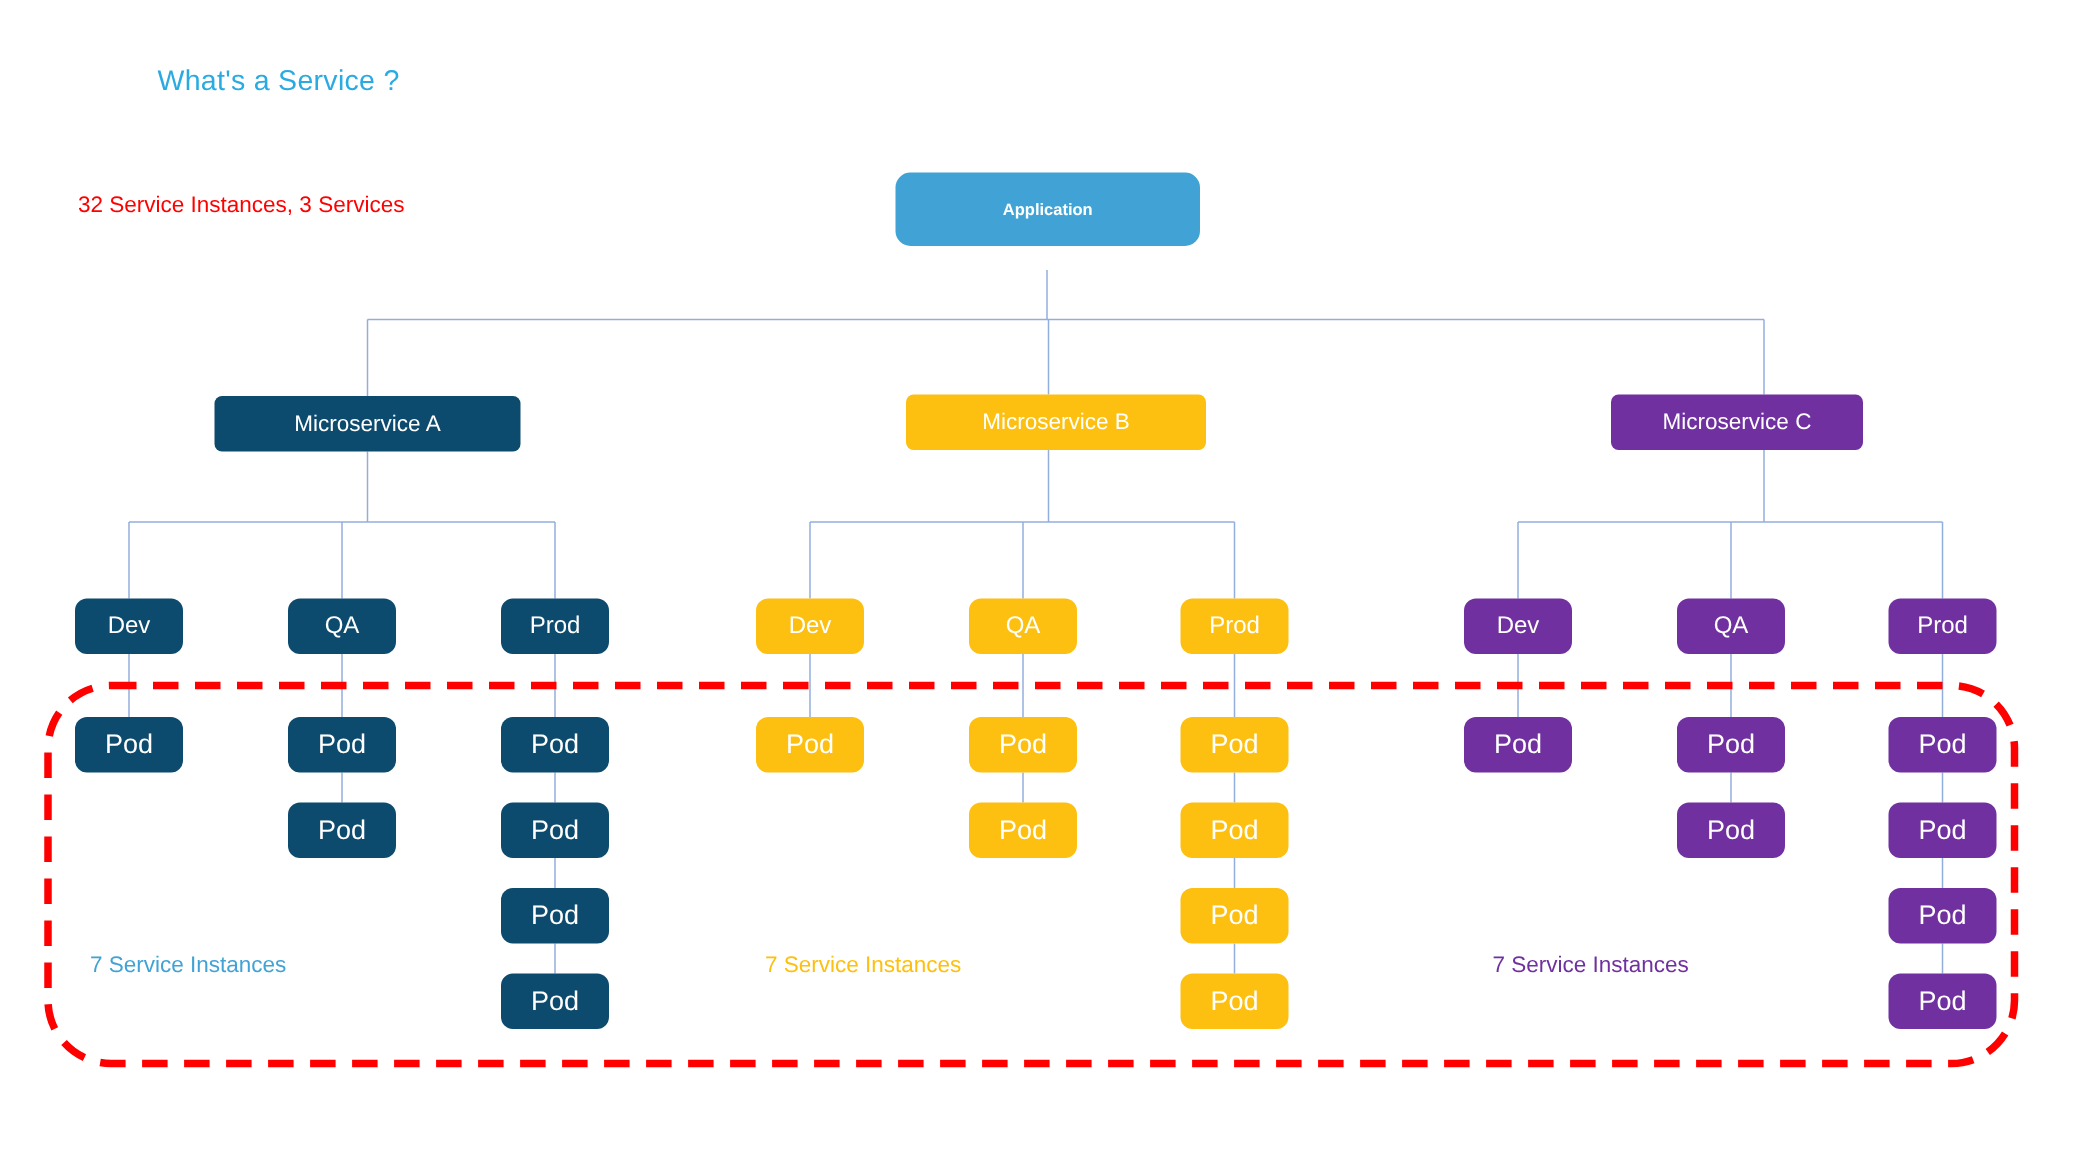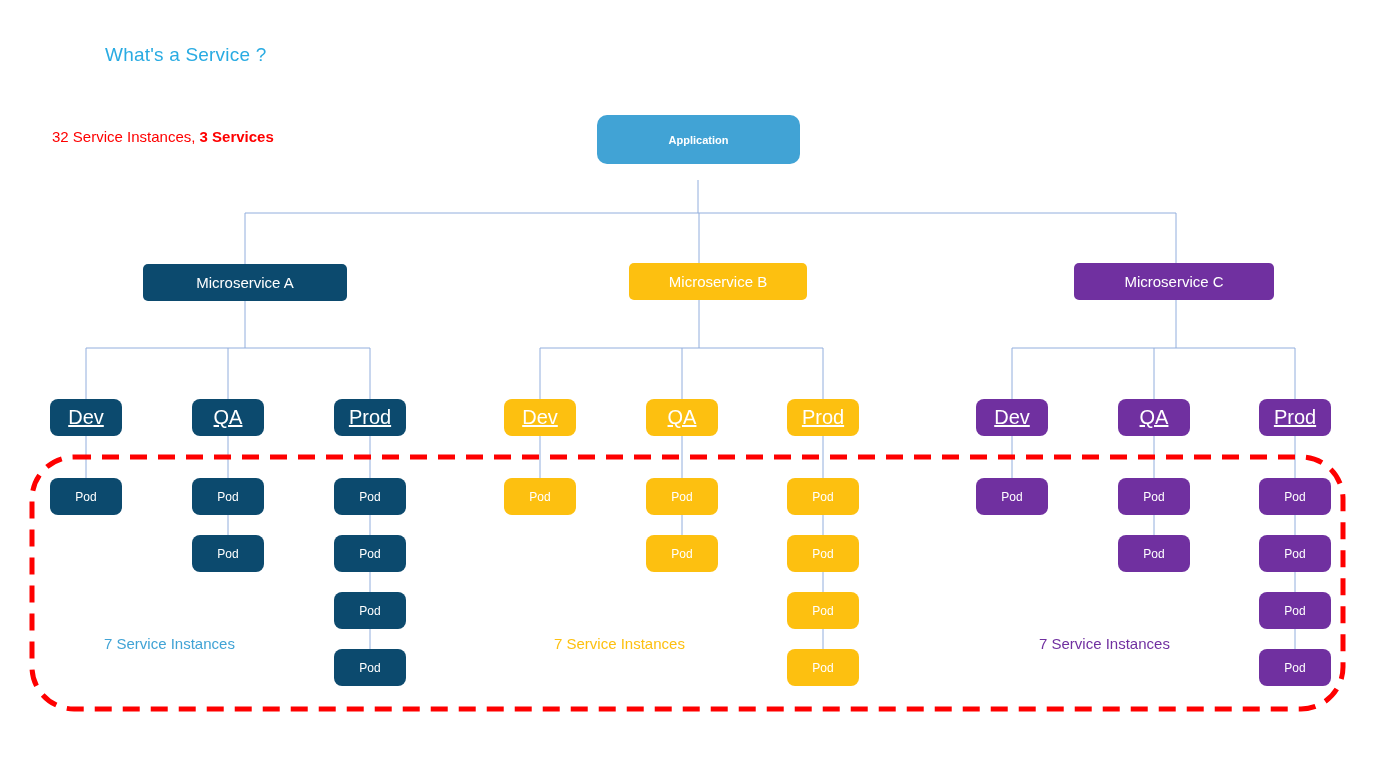--- a/index.html
+++ b/index.html
@@ -3,30 +3,30 @@
 <meta charset="utf-8">
 <style>
   * { margin:0; padding:0; box-sizing:border-box; }
   html,body { background:#ffffff; }
   body { font-family:"Liberation Sans", sans-serif; }
   .canvas { position:relative; width:1386px; height:773px; background:#ffffff; overflow:hidden; }
   svg.layer { position:absolute; left:0; top:0; width:1386px; height:773px; pointer-events:none; }
   .connector { stroke:#92aedd; stroke-width:1; }
   .title { position:absolute; left:105px; top:44px; font-size:19px; color:#29abe2; letter-spacing:0.2px; }
   .summary { position:absolute; left:52px; top:128px; font-size:15px; color:#fe0000; }
-  .summary .bold { font-weight:bold; }
+  .summary .bold { font-weight:normal; }
   .node { position:absolute; display:flex; align-items:center; justify-content:center; color:#ffffff; text-align:center; }
   .app { background:#41a3d5; border-radius:10px; font-size:11px; font-weight:bold; }
   .ms  { border-radius:5px; font-size:15px; }
-  .env { border-radius:8px; font-size:20px;text-decoration:underline; }
-  .pod { border-radius:8px; font-size:12px;text-align:right; }
+  .env { border-radius:8px; font-size:16px; }
+  .pod { border-radius:8px; font-size:18px;text-align:right; }
   .blue   { background:#0c4a6e; }
   .yellow { background:#fdc010; }
   .purple { background:#7030a0; }
-  .inst { position:absolute; font-size:15px;margin-left:44px; }
+  .inst { position:absolute; font-size:15px; }
   .inst-blue   { color:#41a3d5; }
   .inst-yellow { color:#fdc010; }
   .inst-purple { color:#7030a0; }
 </style>
 </head>
 <body>
 
 <div class="canvas">
 
   <svg class="layer" viewBox="0 0 1386 773">
@@ -82,22 +82,22 @@
   <svg class="layer" viewBox="0 0 1386 773">
     <rect x="32" y="457" width="1311" height="252" rx="42" ry="42" fill="none" stroke="#fe0000" stroke-width="5" stroke-dasharray="17 11"></rect>
   </svg>
 
   <div class="title">What's a Service ?</div>
   <div class="summary"><span>32 Service Instances, </span><span class="bold">3 Services</span></div>
 
   <div class="node app" style="left:597px;top:115px;width:203px;height:49px">Application</div>
 
   <div class="node ms blue" style="left:143px;top:264px;width:204px;height:37px">Microservice A</div>
-  <div class="node ms yellow" style="left:629px;top:263px;width:178px;height:37px">Microservice B</div>
-  <div class="node ms purple" style="left:1074px;top:263px;width:200px;height:37px">Microservice C</div>
+  <div class="node ms yellow" style="left:604px;top:263px;width:200px;height:37px">Microservice B</div>
+  <div class="node ms purple" style="left:1074px;top:263px;width:168px;height:37px">Microservice C</div>
 
   <div class="node env blue" style="left:50px;top:399px;width:72px;height:37px">Dev</div>
   <div class="node env blue" style="left:192px;top:399px;width:72px;height:37px">QA</div>
   <div class="node env blue" style="left:334px;top:399px;width:72px;height:37px">Prod</div>
 
   <div class="node env yellow" style="left:504px;top:399px;width:72px;height:37px">Dev</div>
   <div class="node env yellow" style="left:646px;top:399px;width:72px;height:37px">QA</div>
   <div class="node env yellow" style="left:787px;top:399px;width:72px;height:37px">Prod</div>
 
   <div class="node env purple" style="left:976px;top:399px;width:72px;height:37px">Dev</div>

